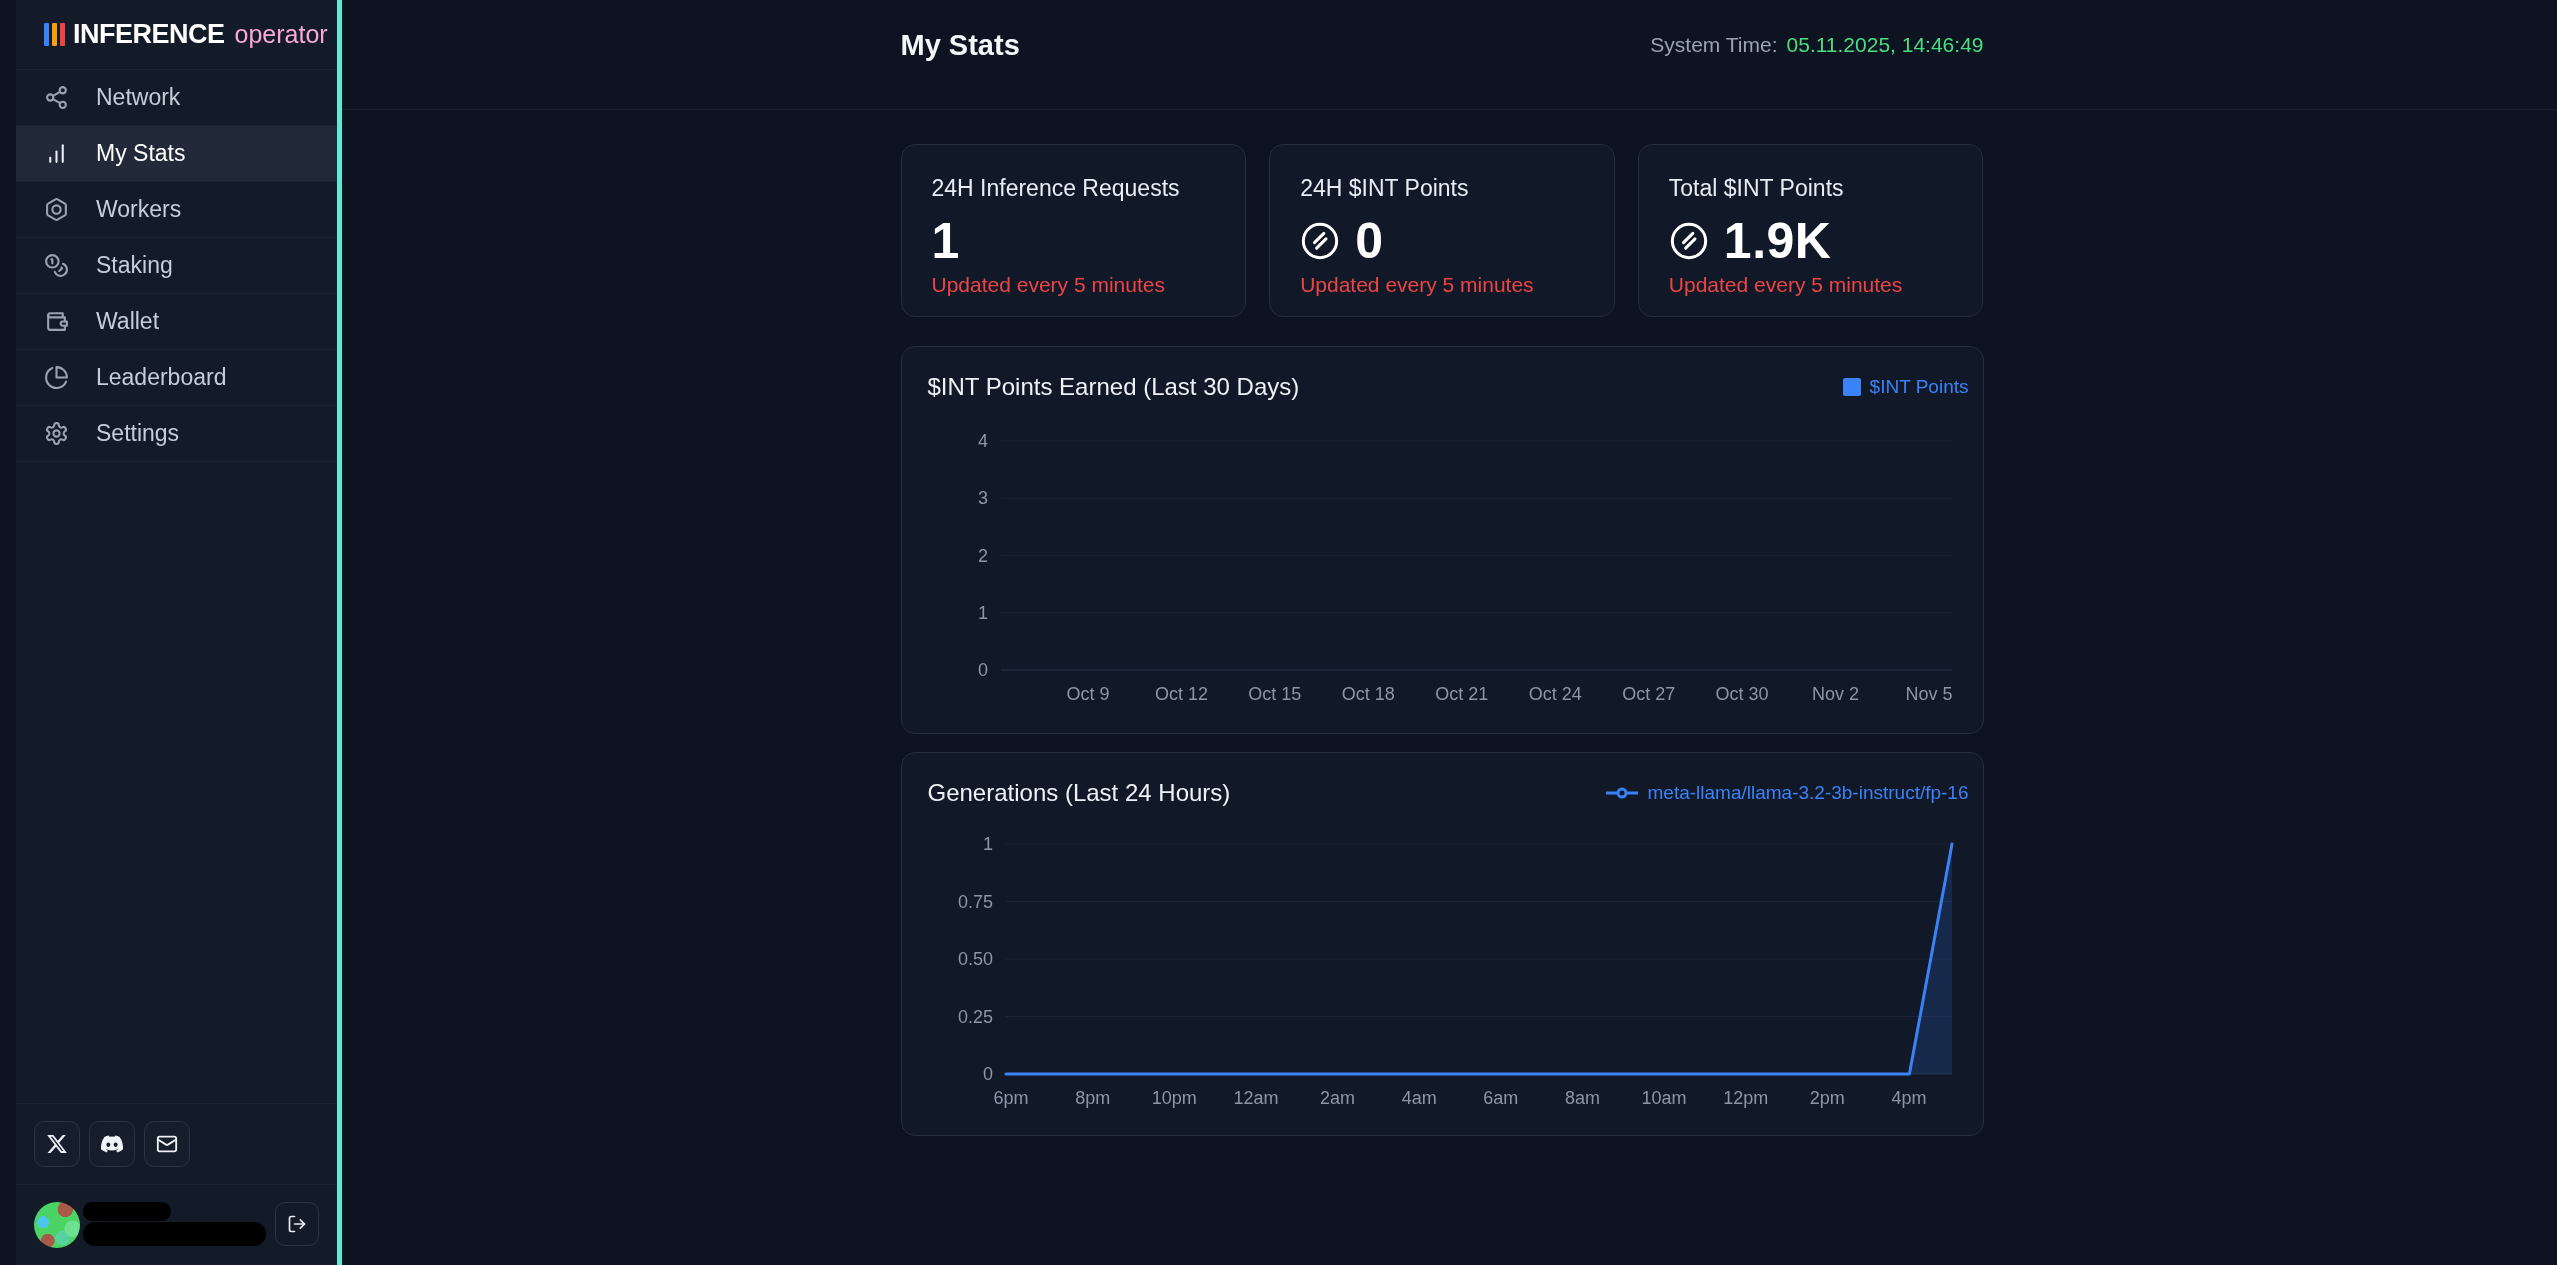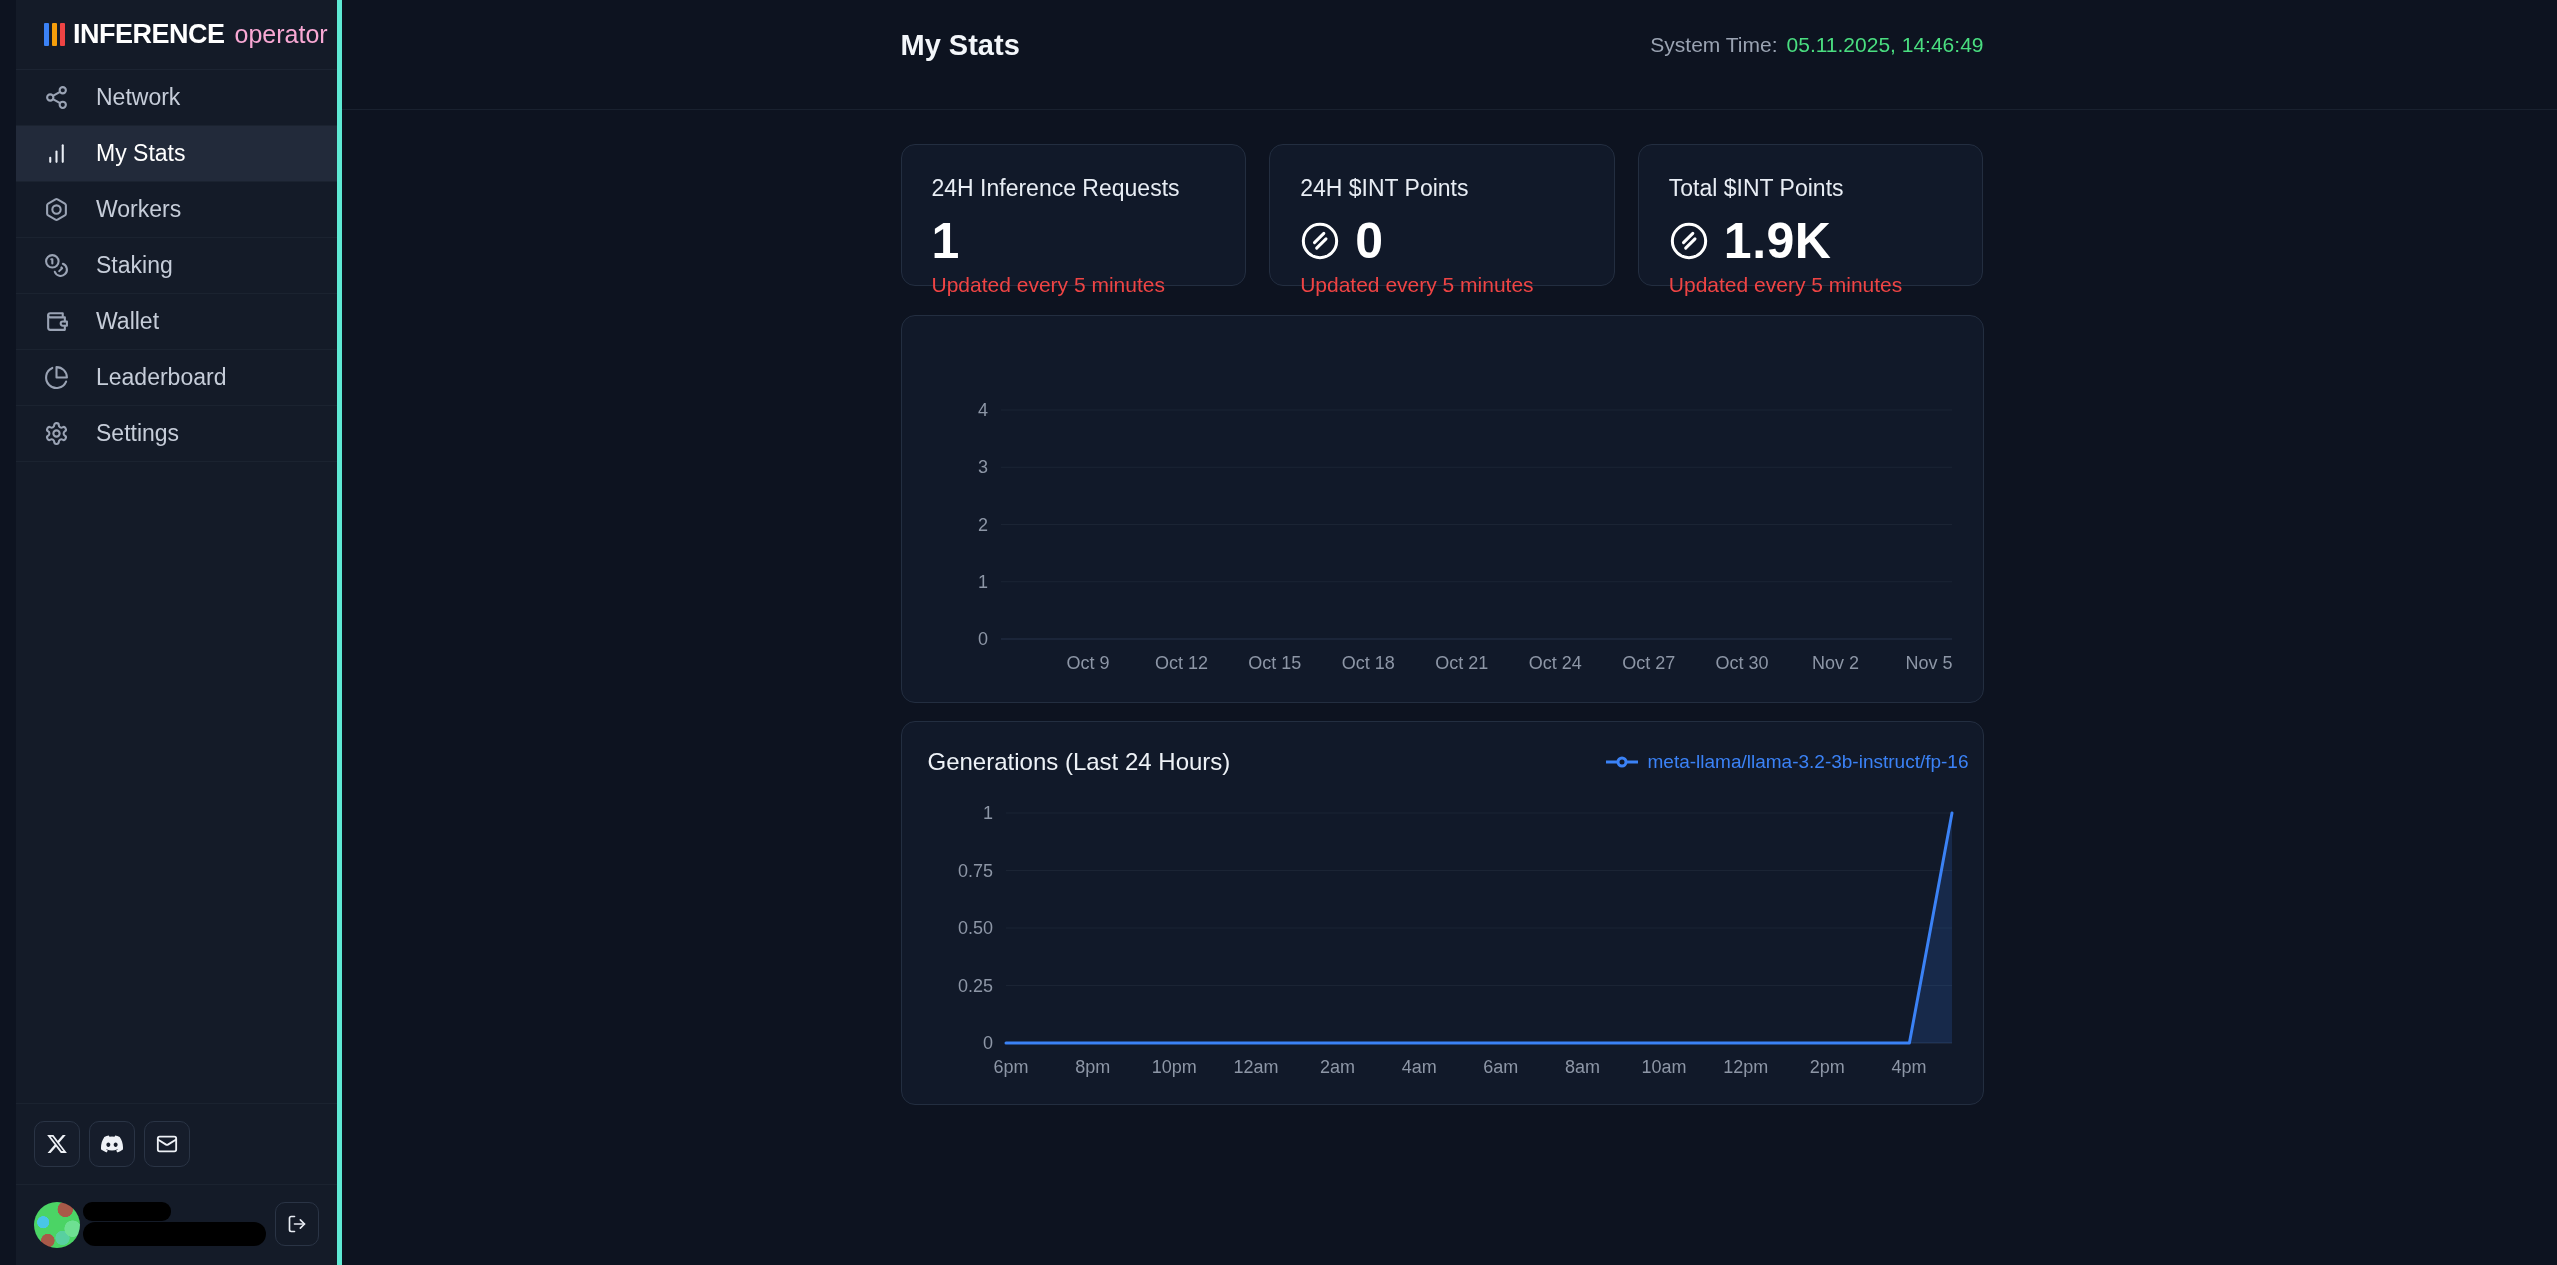--- a/index.html
+++ b/index.html
@@ -105,21 +105,21 @@
   }
   .page-title { font-size:29px; font-weight:600; color:#f3f6fa; line-height:30px; }
   .system-time { display:flex; gap:9px; font-size:21px; padding-top:3px; }
   .system-time .st-label { color:#9aa3b2; }
   .system-time .st-value { color:#4ade80; }
 
   .content { width:1083px; margin:0 auto; padding-top:34px; }
 
   .cards { display:grid; grid-template-columns:1fr 1fr 1fr; gap:23px; }
   .card {
-    height:142px;
+    height:173px;
     background:#111929;
     border:1px solid #232e40;
     border-radius:14px;
     padding:30px;
   }
   .card-title { font-size:23px; font-weight:500; color:#e8edf4; line-height:26px; }
   .card-value-row { display:flex; align-items:center; gap:15px; margin-top:16px; height:48px; }
   .coin-icon { width:40px; height:40px; display:flex; }
   .coin-icon svg { width:40px; height:40px; }
   .card-value { font-size:50px; font-weight:600; color:#ffffff; letter-spacing:0.5px; }
@@ -337,20 +337,27 @@
                 <path d="M15.6 10.7 10 16.3"></path>
               </svg>
           </span>
           <span class="card-value">1.9K</span>
         </div>
         <div class="card-sub">Updated every 5 minutes</div>
       </div>
     </div>
 
     <div class="panel panel-1">
+      <div class="panel-header">
+        <div class="panel-title">$INT Points Earned (Last 30 Days)</div>
+        <div class="legend">
+          <span class="legend-swatch"></span>
+          <span>$INT Points</span>
+        </div>
+      </div>
       <svg id="chart-30d" class="chart-svg" width="1081" height="312" viewBox="0 0 1081 312">
           <line x1="98" y1="255" x2="1049" y2="255" stroke="#27324a" stroke-width="1"></line>
           <text x="85" y="261" text-anchor="end" fill="#8d96a6" font-size="18">0</text>
           <line x1="98" y1="197.75" x2="1049" y2="197.75" stroke="#1b2434" stroke-width="1"></line>
           <text x="85" y="203.75" text-anchor="end" fill="#8d96a6" font-size="18">1</text>
           <line x1="98" y1="140.5" x2="1049" y2="140.5" stroke="#1b2434" stroke-width="1"></line>
           <text x="85" y="146.5" text-anchor="end" fill="#8d96a6" font-size="18">2</text>
           <line x1="98" y1="83.25" x2="1049" y2="83.25" stroke="#1b2434" stroke-width="1"></line>
           <text x="85" y="89.25" text-anchor="end" fill="#8d96a6" font-size="18">3</text>
           <line x1="98" y1="26" x2="1049" y2="26" stroke="#1b2434" stroke-width="1"></line>

